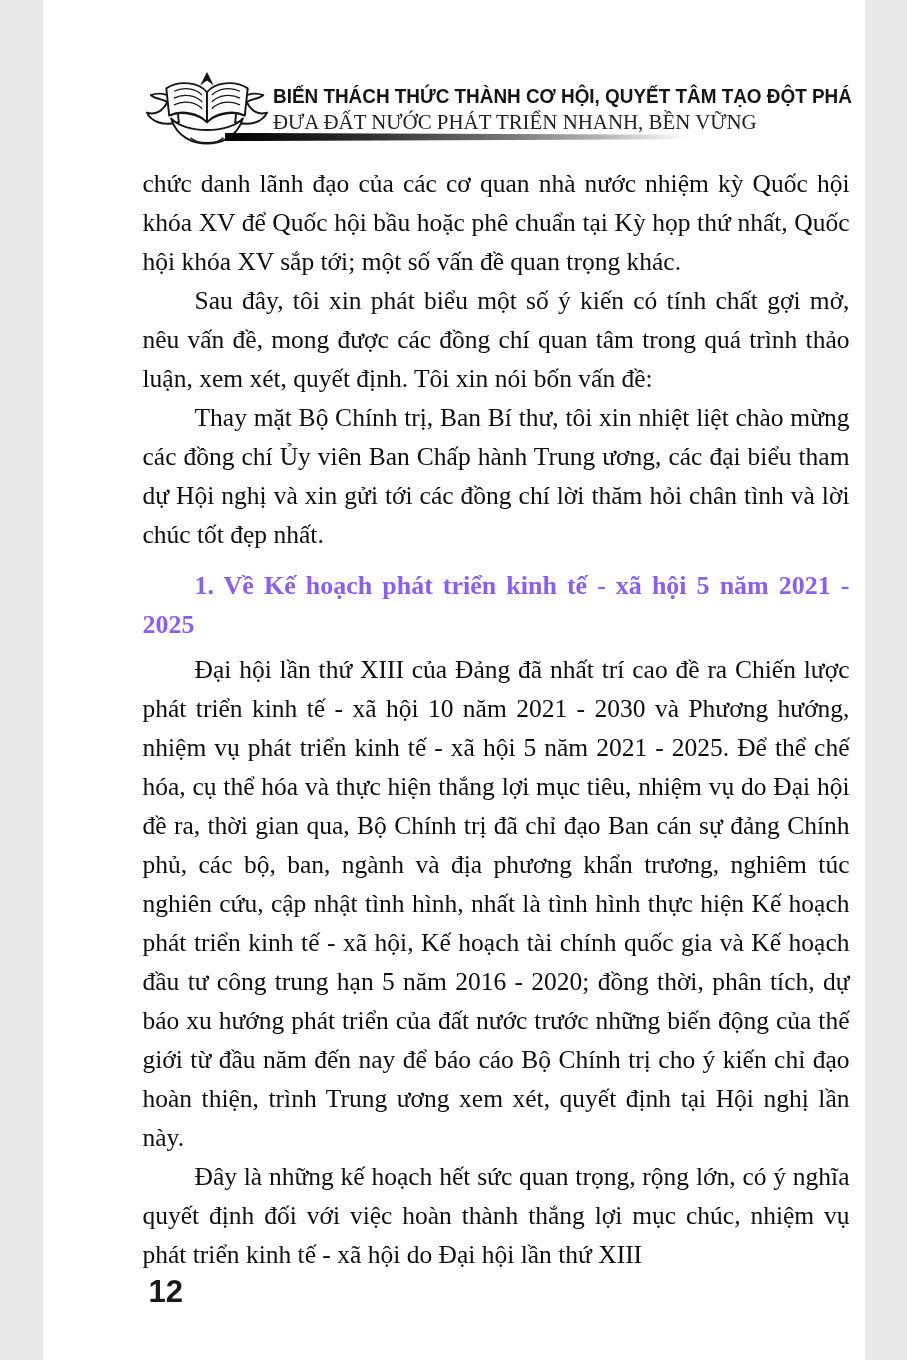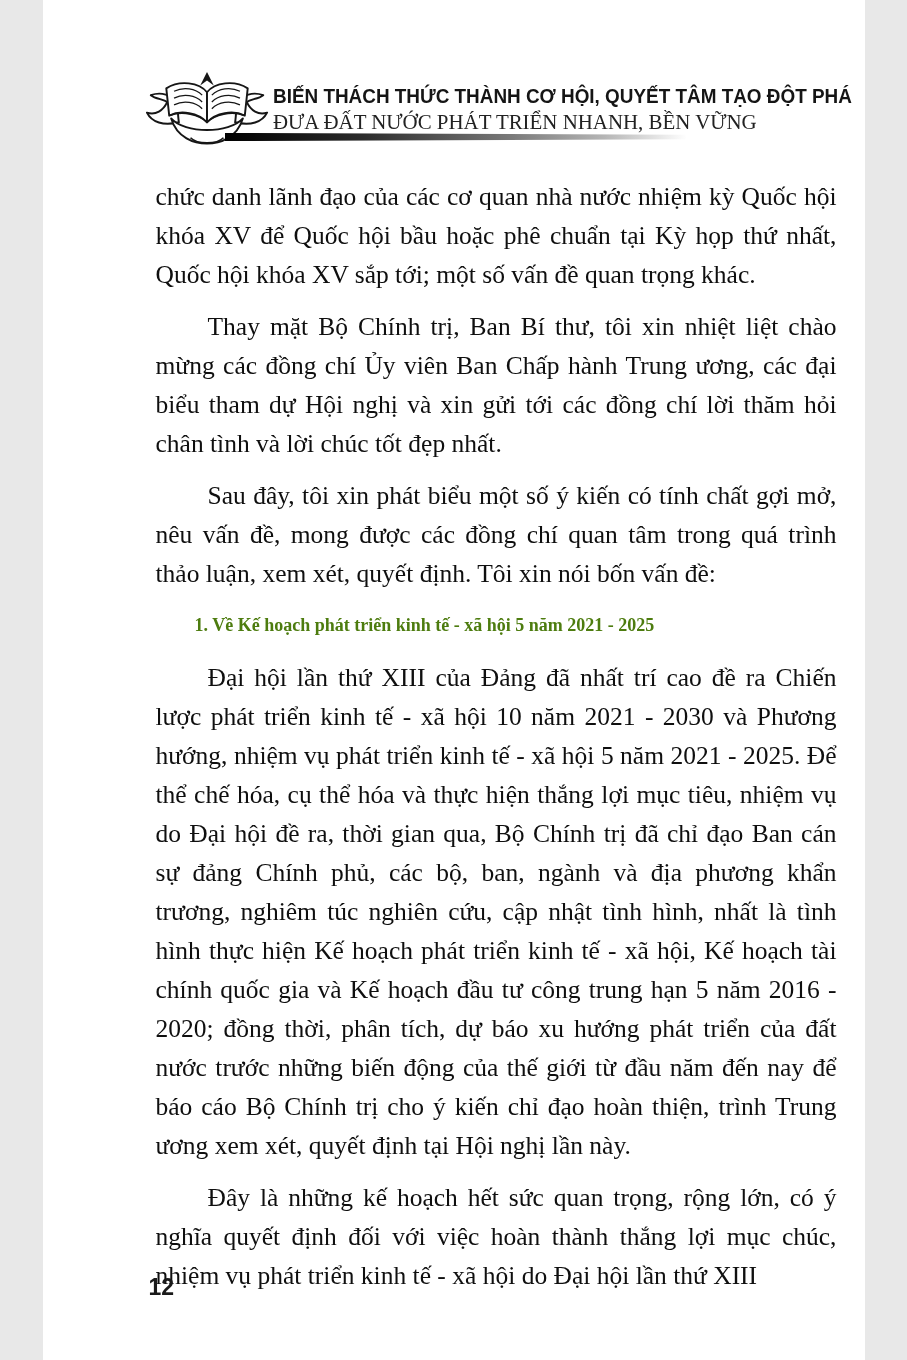--- a/index.html
+++ b/index.html
@@ -36,33 +36,33 @@
     background:linear-gradient(to right,#000 0%,#2c2c2c 30%,#7a7a7a 62%,#b5b5b5 82%,rgba(255,255,255,0) 100%);
     clip-path:polygon(0 0,100% 22%,100% 78%,0 100%);
   }
   
   .body-text{
     position:absolute;left:100px;top:164px;width:707px;
     font-size:25.5px;line-height:39px;
     text-align:justify;
     color:#0f0f0f;
   }
-  .body-text p{margin:13px;text-indent:52px;}
+  .body-text p{margin:0;text-indent:52px;}
   .body-text p.cont{text-indent:0;}
   .body-text h2{
     margin:12px 0 6px 0;
-    font-size:18px;font-weight:bold;line-height:39px;
+    font-size:26px;font-weight:bold;line-height:39px;
     text-indent:52px;text-align:justify;
-    color:#4d7c0f;
+    color:#8b5cf6;
   }
   
   .page-number{
     position:absolute;left:106px;top:1274px;
     font-family:"Liberation Sans", sans-serif;
-    font-weight:bold;font-size:23px;color:#1a1a1a;
+    font-weight:bold;font-size:31px;color:#1a1a1a;
   }
   .logo svg{width:100%;height:100%;}
 </style>
 </head>
 <body>
 
 <div class="page">
 
   <div class="logo">
     <svg viewBox="0 0 130 95" xmlns="http://www.w3.org/2000/svg" fill="none" stroke="#161616" stroke-width="2" stroke-linejoin="round">
@@ -91,22 +91,22 @@
       <path d="M26 47 C40 42 57 46 65 54 C73 46 90 42 104 47" stroke-width="1.6"></path>
     </svg>
   </div>
 
   <div class="head-line1">BIẾN THÁCH THỨC THÀNH CƠ HỘI, QUYẾT TÂM TẠO ĐỘT PHÁ</div>
   <div class="head-line2">ĐƯA ĐẤT NƯỚC PHÁT TRIỂN NHANH, BỀN VỮNG</div>
   <div class="head-rule"></div>
 
   <main class="body-text">
     <p class="cont">chức danh lãnh đạo của các cơ quan nhà nước nhiệm kỳ Quốc hội khóa XV để Quốc hội bầu hoặc phê chuẩn tại Kỳ họp thứ nhất, Quốc hội khóa XV sắp tới; một số vấn đề quan trọng khác.</p>
+    <p>Sau đây, tôi xin phát biểu một số ý kiến có tính chất gợi mở, nêu vấn đề, mong được các đồng chí quan tâm trong quá trình thảo luận, xem xét, quyết định. Tôi xin nói bốn vấn đề:</p>
     <p>Thay mặt Bộ Chính trị, Ban Bí thư, tôi xin nhiệt liệt chào mừng các đồng chí Ủy viên Ban Chấp hành Trung ương, các đại biểu tham dự Hội nghị và xin gửi tới các đồng chí lời thăm hỏi chân tình và lời chúc tốt đẹp nhất.</p>
-    <p>Sau đây, tôi xin phát biểu một số ý kiến có tính chất gợi mở, nêu vấn đề, mong được các đồng chí quan tâm trong quá trình thảo luận, xem xét, quyết định. Tôi xin nói bốn vấn đề:</p>
     <h2>1. Về Kế hoạch phát triển kinh tế - xã hội 5 năm 2021 - 2025</h2>
     <p>Đại hội lần thứ XIII của Đảng đã nhất trí cao đề ra Chiến lược phát triển kinh tế - xã hội 10 năm 2021 - 2030 và Phương hướng, nhiệm vụ phát triển kinh tế - xã hội 5 năm 2021 - 2025. Để thể chế hóa, cụ thể hóa và thực hiện thắng lợi mục tiêu, nhiệm vụ do Đại hội đề ra, thời gian qua, Bộ Chính trị đã chỉ đạo Ban cán sự đảng Chính phủ, các bộ, ban, ngành và địa phương khẩn trương, nghiêm túc nghiên cứu, cập nhật tình hình, nhất là tình hình thực hiện Kế hoạch phát triển kinh tế - xã hội, Kế hoạch tài chính quốc gia và Kế hoạch đầu tư công trung hạn 5 năm 2016 - 2020; đồng thời, phân tích, dự báo xu hướng phát triển của đất nước trước những biến động của thế giới từ đầu năm đến nay để báo cáo Bộ Chính trị cho ý kiến chỉ đạo hoàn thiện, trình Trung ương xem xét, quyết định tại Hội nghị lần này.</p>
     <p>Đây là những kế hoạch hết sức quan trọng, rộng lớn, có ý nghĩa quyết định đối với việc hoàn thành thắng lợi mục chúc, nhiệm vụ phát triển kinh tế - xã hội do Đại hội lần thứ XIII</p>
   </main>
 
   <div class="page-number">12</div>
 
 </div>
 
 </body></html>

